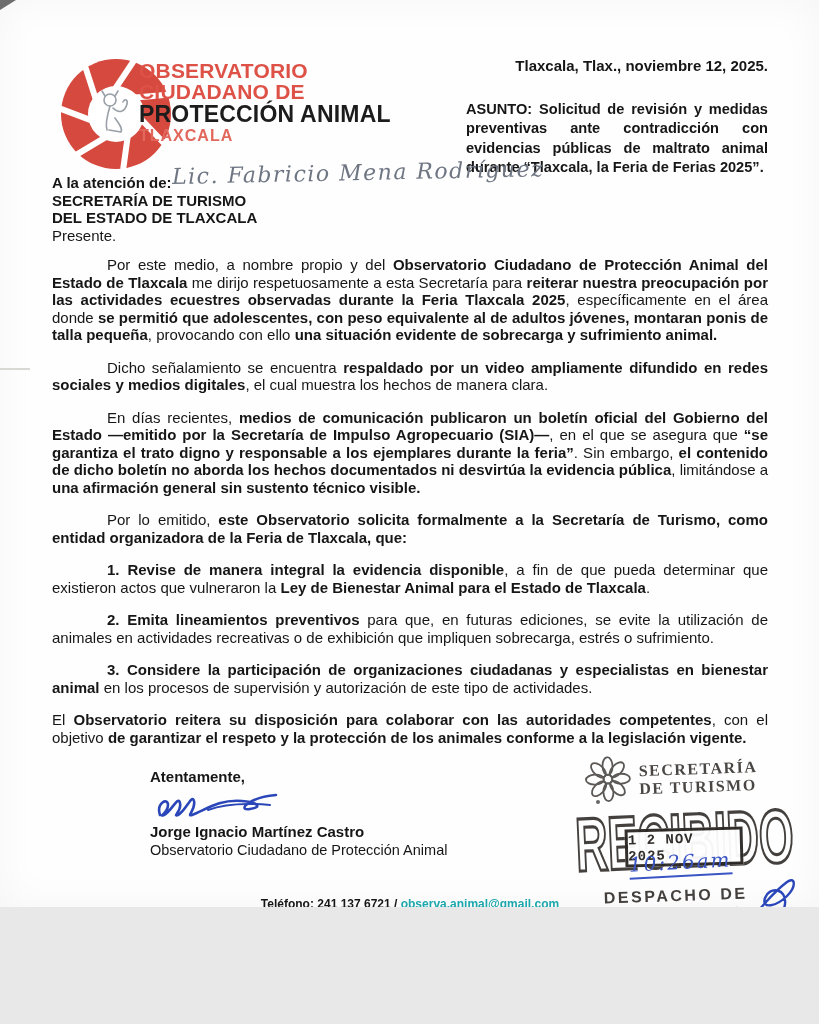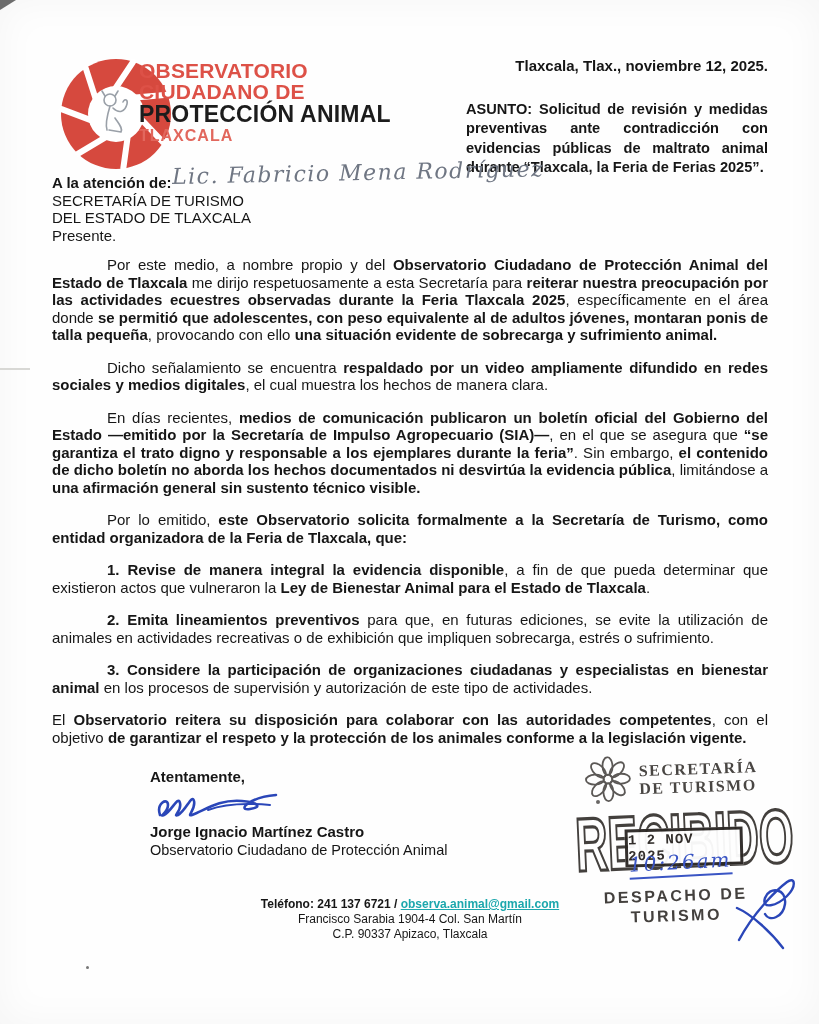--- a/index.html
+++ b/index.html
@@ -1,38 +1,38 @@
 <!DOCTYPE html>
 <html><head>
 <meta charset="utf-8">
 <style>
   html,body{margin:0;padding:0;background:#e8e8e8;}
   .page{
-    position:relative;width:819px;height:1024px;background:#fefefe;
+    position:relative;width:819px;height:907px;background:#fefefe;
     font-family:"Liberation Sans",sans-serif;color:#161616;overflow:hidden;
     box-shadow:inset 0 0 40px rgba(0,0,0,0.04);
   }
   
   .artifact-corner{position:absolute;left:0;top:0;width:16px;height:10px;background:#4a4a4a;clip-path:polygon(0 0,100% 0,0 100%);opacity:.8;}
   .artifact-line{position:absolute;left:0;top:368px;width:30px;height:2px;background:#d8d8d5;}
   .artifact-speck{position:absolute;left:86px;top:966px;width:3px;height:3px;background:#777;border-radius:50%;}
 
   
   .logo{position:absolute;left:55px;top:56px;}
   .org-text{position:absolute;left:139px;top:60px;line-height:1.02;}
   .org-l1,.org-l2{font-size:21px;font-weight:bold;color:#dd5147;letter-spacing:.2px;}
   .org-l3{font-size:23px;font-weight:bold;color:#1c1c1c;letter-spacing:.2px;}
   .org-l4{font-size:16px;font-weight:bold;color:#e2675d;letter-spacing:1px;margin-top:2px;}
 
   .date-line{position:absolute;right:51px;top:57px;font-size:15px;font-weight:bold;}
   .subject{position:absolute;left:466px;top:100px;width:302px;font-size:14.6px;font-weight:bold;text-align:justify;line-height:1.32;}
 
   .addressee{position:absolute;left:52px;top:174px;font-size:15px;line-height:1.18;}
   .addr-label{font-weight:bold;}
-  .addr-bold{font-weight:normal;}
+  .addr-bold{font-weight:bold;}
   .handwritten-name{
     position:absolute;left:172px;top:160px;width:380px;
     font-family:"DejaVu Serif",serif;font-style:italic;font-size:22px;
     color:#6f7683;letter-spacing:1.5px;transform:rotate(-1.2deg);white-space:nowrap;
   }
 
   .body-text{position:absolute;left:52px;top:256px;width:716px;font-size:15px;line-height:17.5px;text-align:justify;}
   .body-text p{margin:0 0 15px 0;text-indent:55px;}
   .body-text p.no-indent{text-indent:0;}
   .b{font-weight:bold;}

